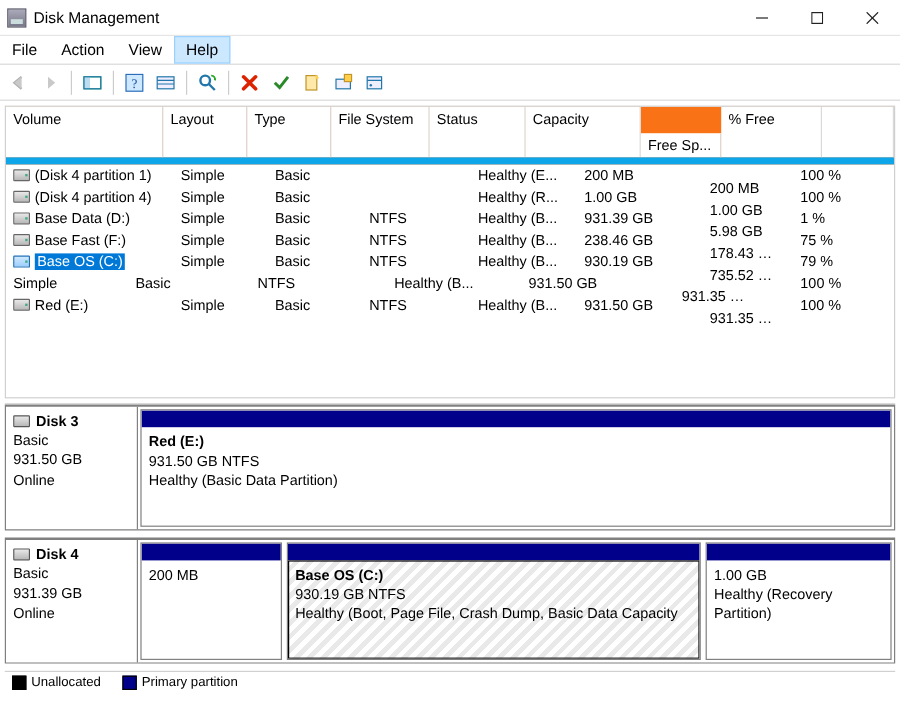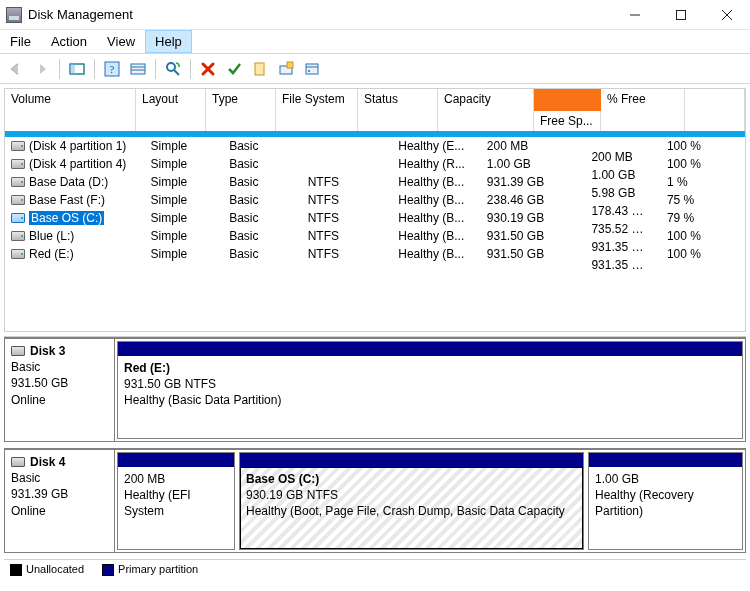--- a/index.html
+++ b/index.html
@@ -360,24 +360,20 @@
         </div>
         <div class="vcell c-lay">Simple</div>
         <div class="vcell c-typ">Basic</div>
         <div class="vcell c-fs">NTFS</div>
         <div class="vcell c-stat">Healthy (B...</div>
         <div class="vcell c-cap">930.19 GB</div>
         <div class="vcell c-free">735.52 GB</div>
         <div class="vcell c-pct">79 %</div>
       </div>
       <div class="vol-row">
-        <div class="vcell first c-vol">
-          <span class="drive-icon"></span>
-          <span class="vol-name-text">Blue (L:)</span>
-        </div>
         <div class="vcell c-lay">Simple</div>
         <div class="vcell c-typ">Basic</div>
         <div class="vcell c-fs">NTFS</div>
         <div class="vcell c-stat">Healthy (B...</div>
         <div class="vcell c-cap">931.50 GB</div>
         <div class="vcell c-free">931.35 GB</div>
         <div class="vcell c-pct">100 %</div>
       </div>
       <div class="vol-row">
         <div class="vcell first c-vol">
@@ -425,21 +421,20 @@
         </div>
         <div>Basic</div>
         <div>931.39 GB</div>
         <div>Online</div>
       </div>
       <div class="disk-track">
         <div class="part" style="width: 118px;">
           <div class="color-bar"></div>
           <div class="pbody">
             <div>200 MB</div>
-            <div>Healthy (EFI System</div>
           </div>
         </div>
         <div class="part striped" style="flex: 1 1 0%;">
           <div class="color-bar"></div>
           <div class="pbody">
             <div class="ptitle">Base OS  (C:)</div>
             <div>930.19 GB NTFS</div>
             <div>Healthy (Boot, Page File, Crash Dump, Basic Data Capacity</div>
           </div>
         </div>

